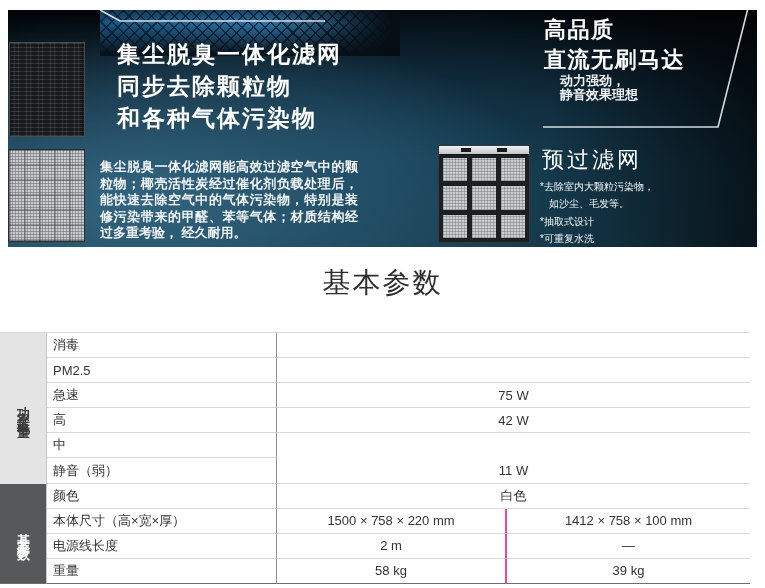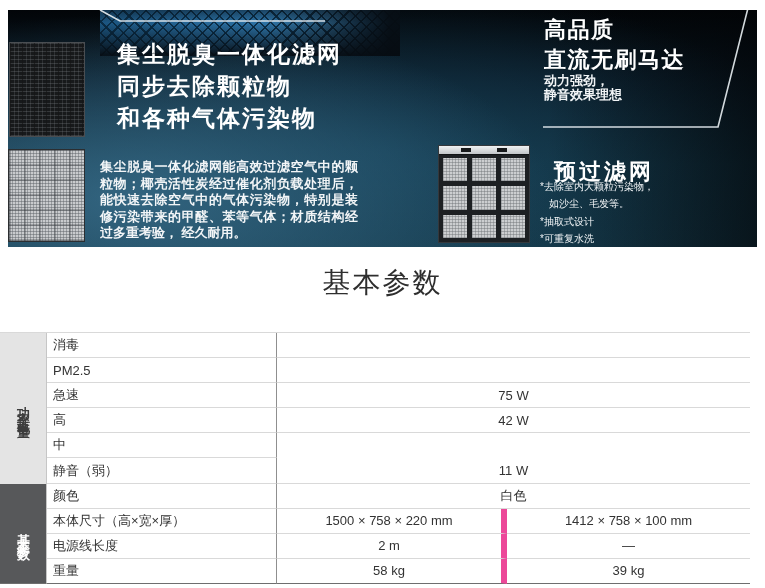--- a/index.html
+++ b/index.html
@@ -46,56 +46,56 @@
       repeating-linear-gradient(0deg, rgba(40,44,48,.28) 0 2px, transparent 2px 15px),
       repeating-linear-gradient(0deg, rgba(95,100,105,.5) 0 1px, transparent 1px 3px),
       repeating-linear-gradient(90deg, rgba(95,100,105,.45) 0 1px, transparent 1px 3px),
       #c9cbcd;
   }
 
   .headline-left{position:absolute;left:92px;top:28px;font-size:23px;font-weight:bold;color:#fff;line-height:32px;letter-spacing:2px;white-space:nowrap;margin-left:17px;}
   .body-left{position:absolute;left:92px;top:136px;width:258px;font-size:13px;font-weight:bold;color:#f2f5f7;line-height:16.5px;text-align:justify;}
 
   .right-head{position:absolute;left:536px;top:5px;font-size:22px;font-weight:bold;color:#fff;line-height:30px;letter-spacing:1.5px;white-space:nowrap;}
-  .right-sub{position:absolute;left:536px;top:64px;font-size:13px;font-weight:bold;color:#f2f5f7;line-height:14px;white-space:nowrap;}
+  .right-sub{position:absolute;left:552px;top:64px;font-size:13px;font-weight:bold;color:#f2f5f7;line-height:14px;white-space:nowrap;}
 
   .prefilter{position:absolute;left:430px;top:135px;width:92px;height:98px;background:#1d2023;border:1px solid #34383c;box-sizing:border-box;}
   .pf-top{position:absolute;left:0;top:0;right:0;height:8px;background:linear-gradient(#f0f2f3,#c2c5c8);border-bottom:1px solid #121416;}
   .pf-top::before,.pf-top::after{content:"";position:absolute;top:2px;width:10px;height:4px;background:#17191b;}
   .pf-top::before{left:22px;}
   .pf-top::after{right:22px;}
   .pf-grid{position:absolute;left:4px;right:4px;top:12px;bottom:4px;display:grid;grid-template-columns:repeat(3,1fr);grid-template-rows:repeat(3,1fr);gap:5px;}
   .pf-cell{
     background:
       repeating-linear-gradient(0deg, rgba(108,112,116,.45) 0 1px, transparent 1px 3px),
       repeating-linear-gradient(90deg, rgba(108,112,116,.4) 0 1px, transparent 1px 3px),
       #ccced0;
   }
 
-  .prefilter-title{position:absolute;left:534px;top:135px;font-size:22px;font-weight:bold;color:#fff;letter-spacing:3px;margin:12px;white-space:nowrap;}
+  .prefilter-title{position:absolute;left:534px;top:135px;font-size:22px;font-weight:normal;color:#fff;letter-spacing:3px;margin:0;white-space:nowrap;}
   .bullets{position:absolute;left:532px;top:168px;font-size:10px;font-weight:normal;color:#f2f5f7;line-height:17.3px;white-space:nowrap;}
   .bullets .indent{padding-left:9px;}
 
   
   .section-title{position:absolute;left:0;top:264px;width:100%;text-align:center;font-size:28px;font-weight:300;color:#2e2e2e;letter-spacing:2px;margin:0;}
 
   
   .spec-table{
     position:absolute;left:0;top:332px;width:750px;
     display:grid;grid-template-columns:47px 230px 230px 243px;
     grid-template-rows:repeat(10,25.1px);
     border-top:1px solid #d9d9d9;
   }
   .cell{box-sizing:border-box;border-bottom:1px solid #d9d9d9;font-size:13px;color:#333;display:flex;align-items:center;}
   .group{grid-column:1;writing-mode:vertical-rl;text-orientation:upright;justify-content:center;letter-spacing:5px;font-weight:bold;font-size:13px;border-bottom:none;border-right:1px solid #c6c6c6;}
   .group.light{grid-row:1/7;background:#e4e4e4;color:#3c3c3c;}
   .group.dark{grid-row:7/11;background:#57585a;color:#ffffff;border-bottom:1px solid #6e6e6e;}
   .lbl{grid-column:2;padding-left:6px;border-right:1px solid #8f8f8f;}
   .vspan{grid-column:3/5;justify-content:center;}
-  .v1{grid-column:3;justify-content:center;border-right:6px solid #ec4899;}
+  .v1{grid-column:3;justify-content:center;border-right:2px solid #ec4899;}
   .v2{grid-column:4;justify-content:center;}
   .bb-dark{border-bottom-color:#6e6e6e;text-align:center;}
 </style>
 </head>
 <body>
 
 <div class="page">
 
   <section class="banner">
     <div class="pattern-band"></div>

